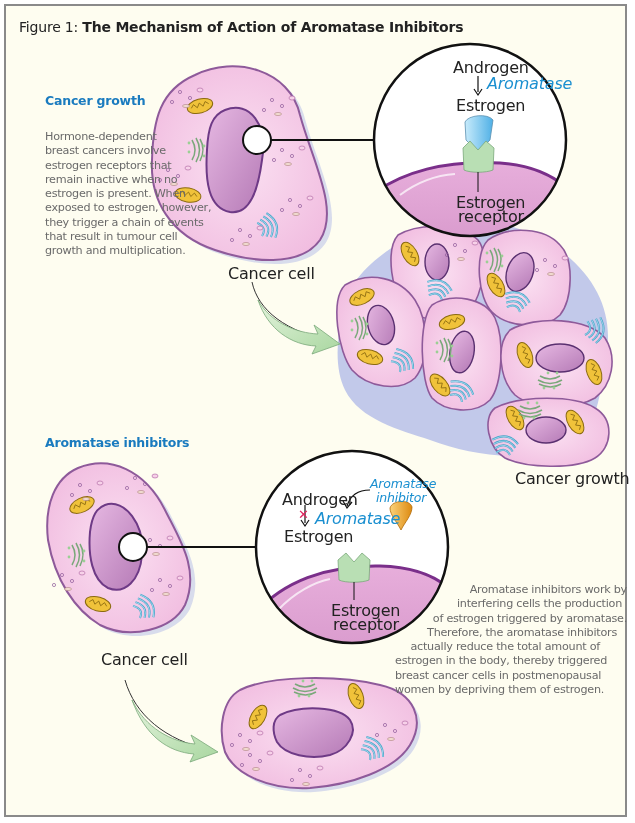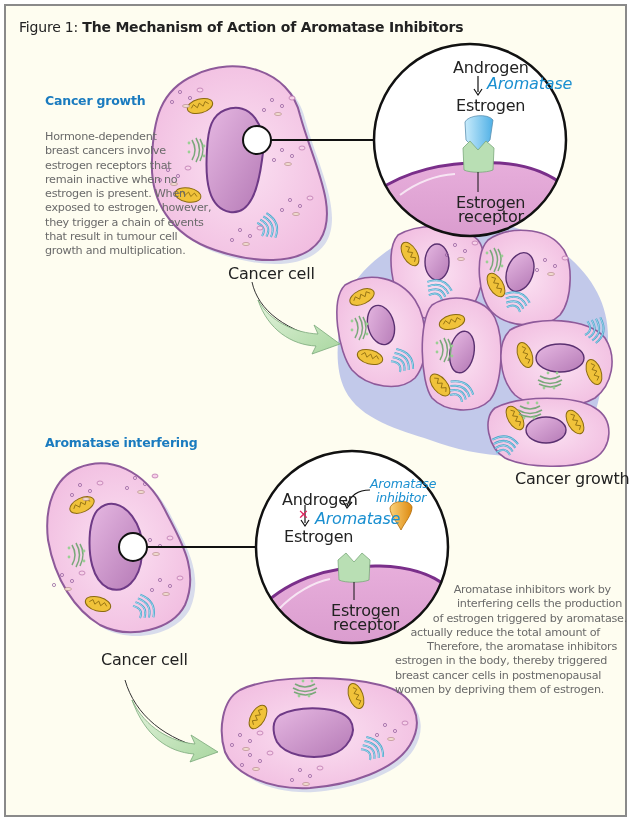--- a/index.html
+++ b/index.html
@@ -250,34 +250,34 @@
 <div class="label" style="left:228px; top:264px;">Cancer cell</div>
 
 <div class="label" style="left:453px; top:58px;">Androgen</div>
 <div class="label blue-it" style="left:487px; top:74px;">Aromatase</div>
 <div class="label" style="left:456px; top:96px;">Estrogen</div>
 <div class="label" style="left:456px; top:193px;">Estrogen</div>
 <div class="label" style="left:458px; top:207px;">receptor</div>
 
 <div class="label" style="left:515px; top:469px;">Cancer growth</div>
 
-<div class="sec-head" style="left:45px; top:435px;">Aromatase interfering</div>
+<div class="sec-head" style="left:45px; top:435px;">Aromatase inhibitors</div>
 <div class="label" style="left:101px; top:650px;">Cancer cell</div>
 
 <div class="label" style="left:282px; top:490px;">Androgen</div>
 <div class="label" style="left:298px; top:507px; color:#e0245e; font-weight:bold; font-size:13px;">✕</div>
 <div class="label blue-it" style="left:315px; top:509px;">Aromatase</div>
 <div class="label" style="left:284px; top:527px;">Estrogen</div>
 <div class="label blue-it" style="left:370px; top:476px; font-size:12.5px;">Aromatase</div>
 <div class="label blue-it" style="left:376px; top:490px; font-size:12.5px;">inhibitor</div>
 <div class="label" style="left:331px; top:601px;">Estrogen</div>
 <div class="label" style="left:333px; top:615px;">receptor</div>
 
 <div id="text2" class="body-text" style="left:395px; top:583px; width:232px;">
-  <span class="ln" style="padding-right:16px;text-align:right;">Aromatase inhibitors work by</span>
+  <span class="ln" style="padding-right:0;text-align:right;">Aromatase inhibitors work by</span>
   <span class="ln" style="padding-right:5px;">interfering cells the production</span>
   <span class="ln" style="padding-right:0px;">of estrogen triggered by aromatase.</span>
+  <span class="ln" style="padding-right:10px;">Therefore, the aromatase inhibitors</span>
   <span class="ln" style="padding-right:27px;">actually reduce the total amount of</span>
-  <span class="ln" style="padding-right:10px;">Therefore, the aromatase inhibitors</span>
   <span class="ln" style="padding-right:16px; margin-right:42px;">estrogen in the body, thereby triggered</span>
   <span class="ln" style="padding-right:22px; margin-right:42px;">breast cancer cells in postmenopausal</span>
   <span class="ln" style="padding-right:10px; margin-right:46px;">women by depriving them of estrogen.</span>
 </div>
 
 </body></html>

